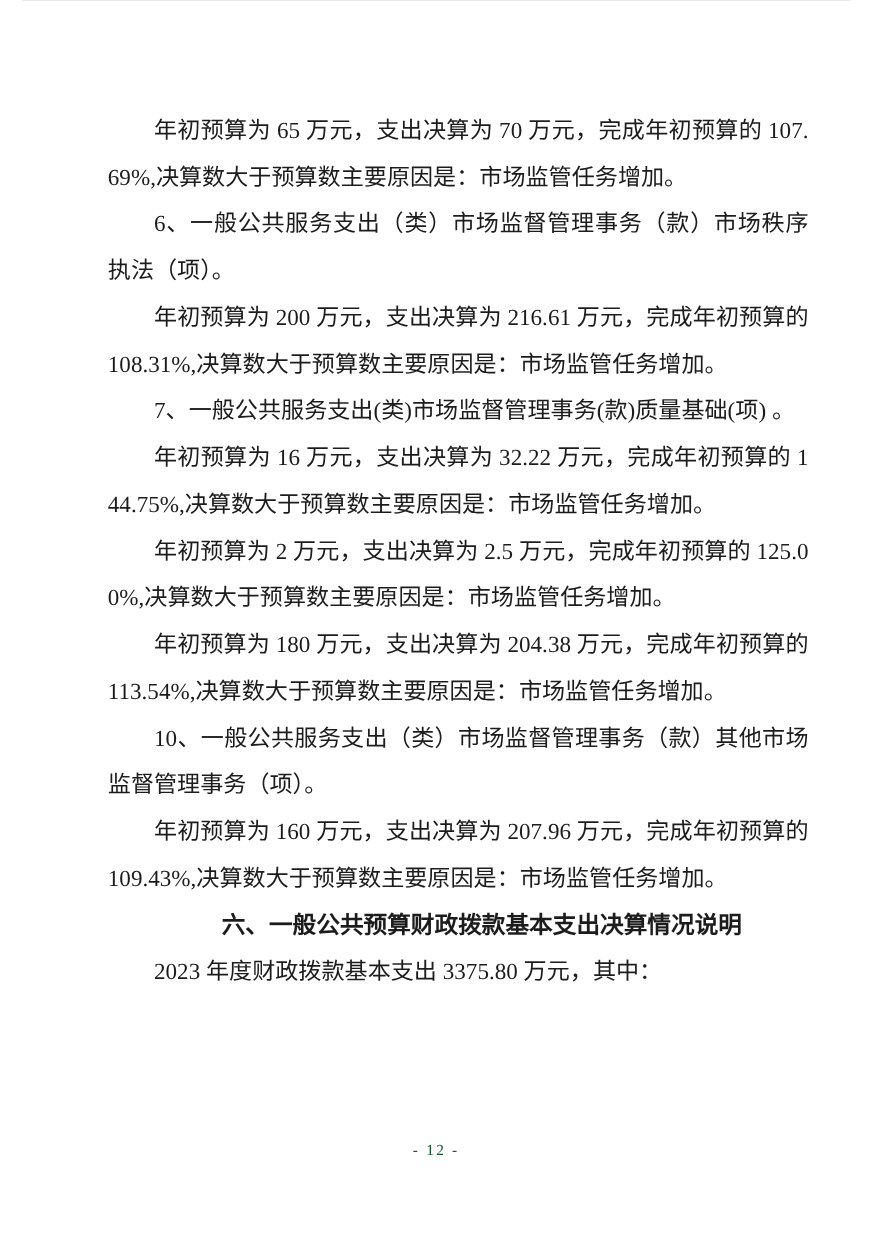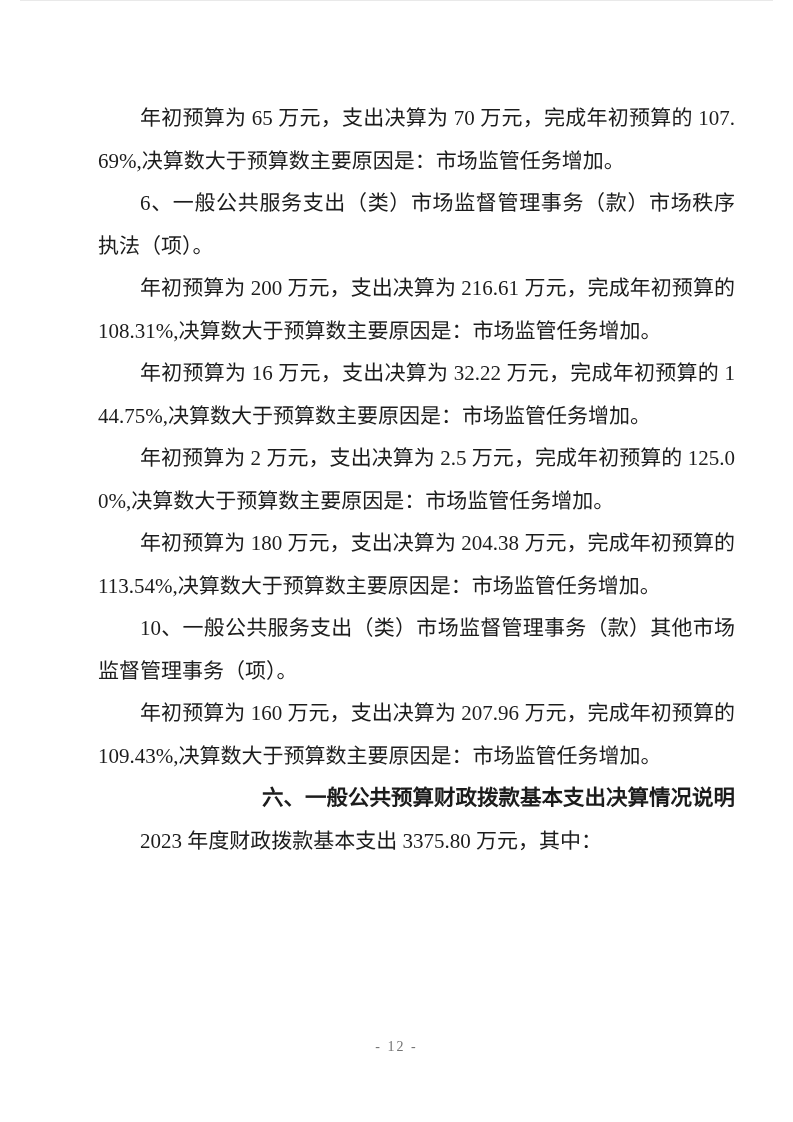--- a/index.html
+++ b/index.html
@@ -31,42 +31,43 @@
     line-height: 42.5px;
     text-align: justify;
     text-justify: inter-character;
     text-indent: 2em;
     word-break: break-all;
     overflow-wrap: break-word;
   }
   .content p.heading {
     font-weight: bold;
     font-size: 21.5px;
-    text-align: right;
+    text-align: center;
   }
   .footer {
     position: absolute;
     left: 0;
     right: 0;
     top: 1038px;
     text-align: center;
     font-size: 14px;
     letter-spacing: 2px;
-    color: #737373;
+    color: #14532d;
     font-family: "Liberation Serif", "DejaVu Serif", serif;
   }
 </style>
 </head>
 <body>
 
 <div class="page">
   <div class="content" id="doc-body">
       <p class="para">年初预算为 65 万元，支出决算为 70 万元，完成年初预算的 107.69%,决算数大于预算数主要原因是：市场监管任务增加。</p>
       <p class="para">6、一般公共服务支出（类）市场监督管理事务（款）市场秩序执法（项）。</p>
       <p class="para">年初预算为 200 万元，支出决算为 216.61 万元，完成年初预算的 108.31%,决算数大于预算数主要原因是：市场监管任务增加。</p>
+      <p class="para">7、一般公共服务支出(类)市场监督管理事务(款)质量基础(项) 。</p>
       <p class="para">年初预算为 16 万元，支出决算为 32.22 万元，完成年初预算的 144.75%,决算数大于预算数主要原因是：市场监管任务增加。</p>
       <p class="para">年初预算为 2 万元，支出决算为 2.5 万元，完成年初预算的 125.00%,决算数大于预算数主要原因是：市场监管任务增加。</p>
       <p class="para">年初预算为 180 万元，支出决算为 204.38 万元，完成年初预算的 113.54%,决算数大于预算数主要原因是：市场监管任务增加。</p>
       <p class="para">10、一般公共服务支出（类）市场监督管理事务（款）其他市场监督管理事务（项）。</p>
       <p class="para">年初预算为 160 万元，支出决算为 207.96 万元，完成年初预算的 109.43%,决算数大于预算数主要原因是：市场监管任务增加。</p>
       <p class="heading">六、一般公共预算财政拨款基本支出决算情况说明</p>
       <p class="para">2023 年度财政拨款基本支出 3375.80 万元，其中：</p>
     </div>
   <div class="footer">- 12 -</div>
 </div>

